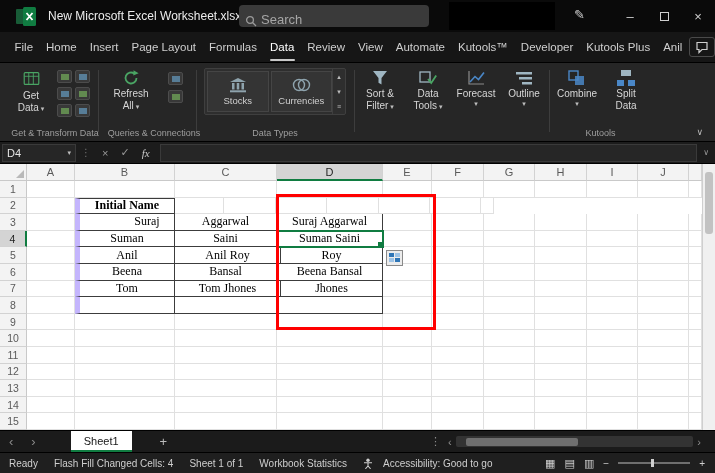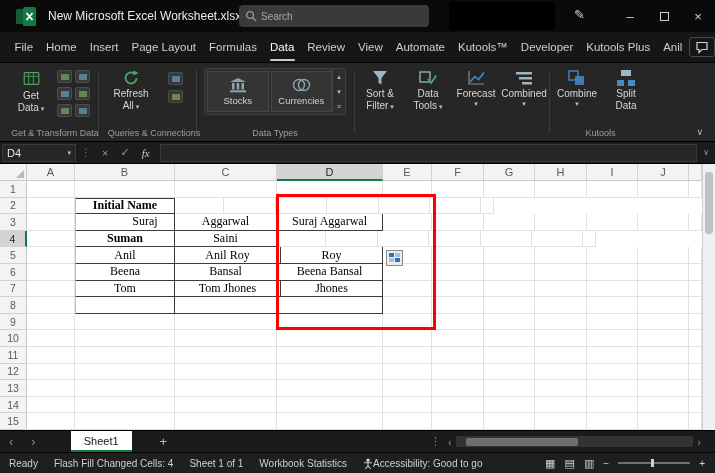--- a/index.html
+++ b/index.html
@@ -5,21 +5,21 @@
   *{margin:0;padding:0;box-sizing:border-box}
   html,body{width:715px;height:473px;overflow:hidden;background:#000}
   body{font-family:"Liberation Sans","DejaVu Sans",sans-serif;-webkit-font-smoothing:antialiased}
   .app{position:relative;width:715px;height:473px;background:#1c1c1c;overflow:hidden}
 
   
   .titlebar{position:relative;height:32px;background:#0a0a0a;color:#e6e6e6;display:flex;align-items:center}
   .applogo{margin-left:16px;flex:0 0 auto}
   .wtitle{margin-left:12px;font-size:12px;color:#ececec;display:flex;align-items:center;gap:6px;white-space:nowrap}
   .tchev{font-size:8px;color:#9a9a9a}
-  .searchbox{position:absolute;left:239px;top:5px;width:190px;height:22px;background:#3a3a3a;border-radius:4px;display:flex;align-items:center;gap:7px;padding-left:22px;color:#a6a6a6;font-size:10px}
+  .searchbox{position:absolute;left:239px;top:5px;width:190px;height:22px;background:#3a3a3a;border-radius:4px;display:flex;align-items:flex-end;gap:7px;padding-left:22px;color:#a6a6a6;font-size:13px}
   .redacted{position:absolute;left:449px;top:2px;width:106px;height:28px;background:#000}
   .penicon{position:absolute;left:574px;top:7px;font-size:13px;color:#cfcfcf}
   .wincontrols{position:absolute;right:0;top:0;height:32px;display:flex}
   .winbtn{width:34px;height:32px;display:flex;align-items:center;justify-content:center;color:#cfcfcf;font-size:13px}
   .maxbox{display:inline-block;width:9px;height:9px;border:1.2px solid #cfcfcf}
 
   
   .tabrow{position:relative;height:30px;background:#161616;display:flex;align-items:stretch}
   .tabstrip{display:flex;margin-left:8px}
   .tab{display:flex;align-items:center;padding:0 6.5px;font-size:11.5px;color:#cfcfcf;position:relative;white-space:nowrap}
@@ -60,42 +60,42 @@
   .grow.ghead{height:17px}
   .gcorner{width:27px;flex:0 0 27px;background:#f3f3f3;border-right:1px solid #c9c9c9;border-bottom:1px solid #c9c9c9;position:relative}
   .gcorner::after{content:"";position:absolute;right:2px;bottom:2px;border-style:solid;border-width:0 0 8px 8px;border-color:transparent transparent #b9b9b9 transparent}
   .gch{background:#f3f3f3;border-right:1px solid #d2d2d2;border-bottom:1px solid #c9c9c9;display:flex;align-items:center;justify-content:center;font-size:11px;color:#5a5a5a}
   .gch.selcol{background:#d4d4d4;border-bottom:2px solid var(--accent,#107C41);color:#1f1f1f}
   .grh{width:27px;flex:0 0 27px;background:#f3f3f3;border-right:1px solid #c9c9c9;border-bottom:1px solid #d2d2d2;display:flex;align-items:center;justify-content:center;font-size:10.5px;color:#5a5a5a}
   .grh.selrow{background:#d4d4d4;border-right:2px solid var(--accent,#107C41);color:#1f1f1f}
   .gcell{background:#fff;border-right:1px solid #e0e0e0;border-bottom:1px solid #e0e0e0;font-family:"Liberation Serif","DejaVu Serif",serif;font-size:12px;color:#000;display:flex;align-items:center;justify-content:center;overflow:hidden;white-space:nowrap}
   .tb{border-right:1px solid #3c3c3c;border-bottom:1px solid #3c3c3c}
   .tb-top{border-top:1px solid #3c3c3c}
-  .tb-left{border-left:1px solid #c4b5fd}
+  .tb-left{border-left:5px solid #c4b5fd}
   .tbh{font-weight:bold}
   .selcell{outline:2px solid var(--accent,#107C41);outline-offset:-1px;position:relative;z-index:3}
   .selcell::after{content:"";position:absolute;right:-2px;bottom:-2px;width:5px;height:5px;background:var(--accent,#107C41);border:1px solid #fff;z-index:4}
   .redrect{position:absolute;left:276px;top:30px;width:160px;height:136px;border:3px solid var(--annotation,#FF0000);z-index:6;pointer-events:none}
   .ffbtn{position:absolute;left:386px;top:86px;width:17px;height:16px;background:#ececec;border:1px solid #8a8a8a;display:flex;align-items:center;justify-content:center;z-index:5}
   .vscroll{position:absolute;right:0;top:0;bottom:0;width:13px;background:#f0f0f0;border-left:1px solid #cfcfcf;z-index:7}
   .vthumb{position:absolute;left:2px;top:8px;width:8px;height:62px;background:#c2c2c2;border-radius:3px}
 
   
   .sheetrow{height:22px;background:#1b1b1b;border-top:1px solid #000;display:flex;align-items:center;position:relative;color:#9a9a9a}
   .snav{font-size:13px;padding:0 9px;color:#8a8a8a}
   .sheettab{height:100%;margin-left:26px;padding:0 13px;background:#ffffff;color:#161616;font-size:11px;display:flex;align-items:center;border-bottom:2px solid var(--accent,#107C41)}
   .addsheet{font-size:13px;padding:0 0 0 28px;color:#bdbdbd}
   .sdots{position:absolute;left:430px;font-size:11px;color:#8a8a8a}
   .hscroll{position:absolute;left:448px;right:14px;height:100%;display:flex;align-items:center;font-size:11px;color:#8f8f8f}
   .htrack{flex:1;height:11px;background:#333333;margin:0 4px;position:relative;border-radius:2px}
   .hthumb{position:absolute;left:10px;top:1.5px;width:112px;height:8px;background:#6f6f6f;border-radius:2px}
 
   
   .statusbar{height:21px;background:#1f1f1f;border-top:1px solid #000;display:flex;align-items:center;gap:16px;padding-left:9px;font-size:10px;color:#cfcfcf;white-space:nowrap}
-  .acc{display:flex;align-items:center;gap:0}
+  .acc{display:flex;align-items:center;gap:10px}
   .sbright{margin-left:auto;display:flex;align-items:center;gap:9px;padding-right:10px}
   .viewicon{font-size:11px;color:#cfcfcf}
   .zoomslider{width:72px;height:10px;position:relative;display:flex;align-items:center}
   .ztrack{width:100%;height:2px;background:#6f6f6f}
   .zthumb{position:absolute;left:33px;top:1px;width:3px;height:8px;background:#cfcfcf}
 </style>
 </head>
 <body>
 
 <div class="app">
@@ -242,21 +242,21 @@
       <span class="lblline">Forecast</span>
       <span class="chev">▾</span>
     </div>
 
     <div class="bigbtn" style="left:502px;width:44px">
       <svg width="20" height="18" viewBox="0 0 20 18">
         <rect x="2" y="3" width="16" height="2.5" fill="#9fb6c2"></rect>
         <rect x="5" y="8" width="13" height="2.5" fill="#9fb6c2"></rect>
         <rect x="8" y="13" width="10" height="2.5" fill="#9fb6c2"></rect>
       </svg>
-      <span class="lblline">Combined</span>
+      <span class="lblline">Outline</span>
       <span class="chev">▾</span>
     </div>
 
     <div class="vsep" style="left:549px"></div>
 
     <div class="bigbtn" style="left:553px;width:48px">
       <svg width="20" height="18" viewBox="0 0 20 18">
         <rect x="2" y="2" width="9" height="9" fill="none" stroke="#4a87c7" stroke-width="1.4"></rect>
         <rect x="8" y="7" width="9" height="9" fill="#4a87c7" opacity="0.85"></rect>
       </svg>
@@ -349,22 +349,23 @@
           <div class="gcell" style="width: 52px; flex: 0 0 52px;"></div>
           <div class="gcell" style="width: 51px; flex: 0 0 51px;"></div>
           <div class="gcell" style="width: 52px; flex: 0 0 52px;"></div>
           <div class="gcell" style="width: 51px; flex: 0 0 51px;"></div>
           <div class="gcell" style="width: 51px; flex: 0 0 51px;"></div>
           <div class="gcell" style="width: 13px; flex: 0 0 13px;"></div>
         </div>
         <div class="grow">
           <div class="grh selrow">4</div>
           <div class="gcell" style="width: 48px; flex: 0 0 48px;"></div>
-          <div class="gcell tb tb-left" style="width: 100px; flex: 0 0 100px; font-weight: bold;">Suman</div>
+          <div class="gcell tb tb-left" style="width: 100px; flex: 0 0 100px;">Suman</div>
           <div class="gcell tb" style="width: 102px; flex: 0 0 102px;">Saini</div>
+          <div class="gcell tb selcell" style="width: 106px; flex: 0 0 106px;">Suman Saini</div>
           <div class="gcell" style="width: 49px; flex: 0 0 49px;"></div>
           <div class="gcell" style="width: 52px; flex: 0 0 52px;"></div>
           <div class="gcell" style="width: 51px; flex: 0 0 51px;"></div>
           <div class="gcell" style="width: 52px; flex: 0 0 52px;"></div>
           <div class="gcell" style="width: 51px; flex: 0 0 51px;"></div>
           <div class="gcell" style="width: 51px; flex: 0 0 51px;"></div>
           <div class="gcell" style="width: 13px; flex: 0 0 13px;"></div>
         </div>
         <div class="grow">
           <div class="grh">5</div>

